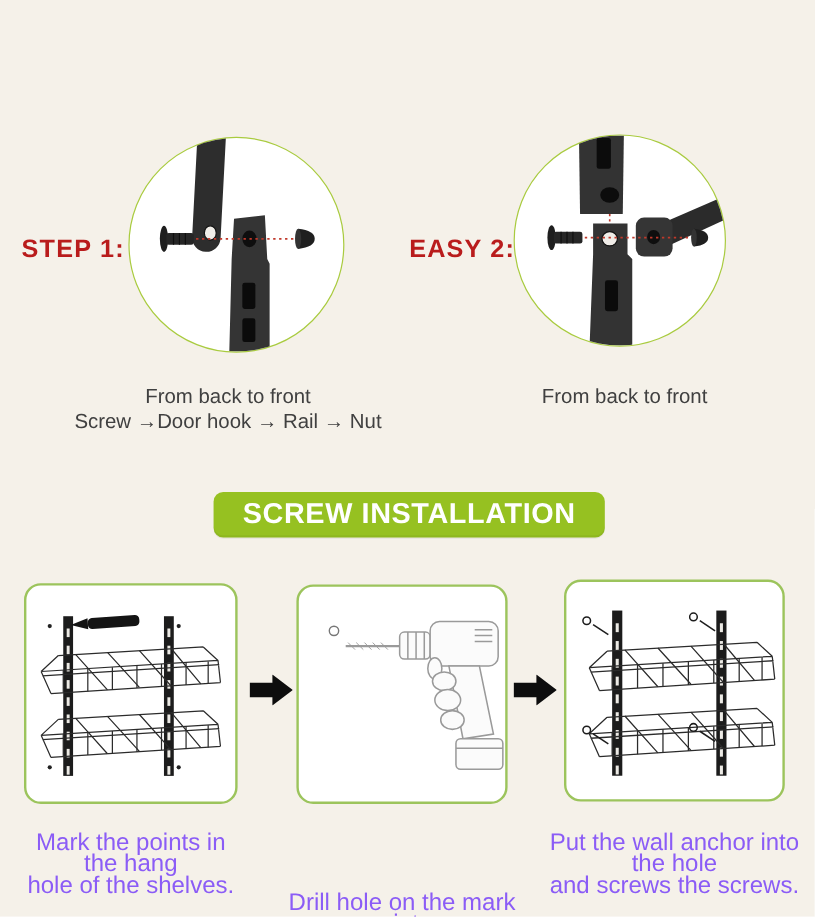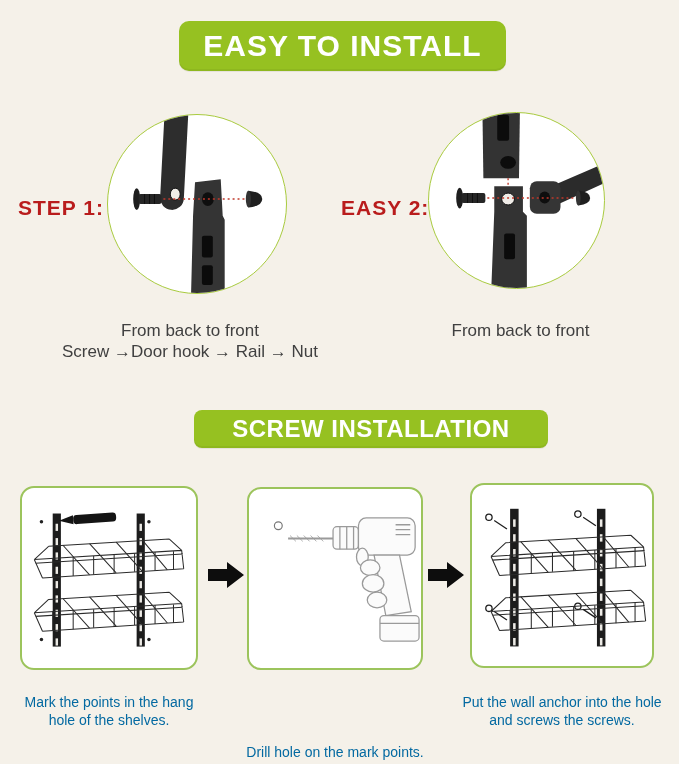--- a/index.html
+++ b/index.html
@@ -8,21 +8,21 @@
     background:#F5F1E9;
     font-family:"Liberation Sans", sans-serif;
     color:#3b3b3b;
   }
   .banner{
     position:absolute;display:flex;align-items:center;justify-content:center;
     background:#96C121;color:#ffffff;font-weight:bold;
     box-shadow:0 1px 0 rgba(0,0,0,0.06), inset 0 -2px 0 rgba(0,0,0,0.05);
   }
   .banner1{left:179px;top:21px;width:327px;height:50px;border-radius:10px;font-size:30px;letter-spacing:1px;}
-  .banner2{left:178px;top:410px;width:354px;height:38px;border-radius:8px;font-size:24px;letter-spacing:.5px;margin-left:16px;}
+  .banner2{left:178px;top:410px;width:326px;height:38px;border-radius:8px;font-size:24px;letter-spacing:.5px;}
   .step-label{position:absolute;color:#b91c1c;font-weight:bold;font-size:21px;letter-spacing:1px;}
   .step1-label{left:18px;top:196px;}
   .step2-label{left:341px;top:196px;}
   .circle{
     position:absolute;border-radius:50%;background:#ffffff;
     border:1.5px solid #A9CB3F;box-sizing:border-box;overflow:hidden;
   }
   .step1-circle{left:107px;top:114px;width:180px;height:180px;}
   .step2-circle{left:428px;top:112px;width:177px;height:177px;}
   .circle svg{display:block;width:100%;height:100%;}
@@ -33,21 +33,21 @@
     position:absolute;background:#ffffff;border:2px solid #9CC45C;
     border-radius:14px;box-sizing:border-box;overflow:hidden;
   }
   .box1{left:20px;top:486px;width:178px;height:184px;}
   .box2{left:247px;top:487px;width:176px;height:183px;}
   .box3{left:470px;top:483px;width:184px;height:185px;}
   .ill{display:block;width:100%;height:100%;}
   .arrow{position:absolute;width:36px;height:26px;}
   .arrow1{left:208px;top:562px;}
   .arrow2{left:428px;top:562px;}
-  .caption{position:absolute;text-align:center;font-size:14px;line-height:18px;color:#0369a1;}
+  .caption{position:absolute;text-align:center;font-size:20px;line-height:18px;color:#8b5cf6;}
   .caption1{left:14px;top:693px;width:190px;}
   .caption2{left:233px;top:699px;width:204px;margin-top:44px;}
   .caption3{left:457px;top:693px;width:210px;text-align:center;}
   .cl{display:block;}
 </style>
 </head>
 <body>
 
 <svg width="0" height="0" style="position:absolute" aria-hidden="true">
   <defs>
@@ -72,21 +72,20 @@
       <use href="#railA" x="30" y="22"></use>
       <use href="#railA" x="112" y="22"></use>
       <use href="#basketA" y="54"></use>
       <use href="#basketA" y="106"></use>
     </g>
   </defs>
 </svg>
 
 <div class="page">
 
-  <div class="banner banner1">EASY TO INSTALL</div>
 
   <div class="step-label step1-label">STEP 1:</div>
   <div class="circle step1-circle">
     <svg viewBox="0 0 180 180">
       <g>
         <path d="M88,68 L114,65 L116,102 L118,106 L118,181 L84,181 L86,102 Z" fill="#343434"></path>
         <ellipse cx="101" cy="85" rx="6" ry="7" fill="#0e0e0e"></ellipse>
         <rect x="95" y="122" width="11" height="22" rx="2" fill="#0b0b0b"></rect>
         <rect x="95" y="152" width="11" height="20" rx="2" fill="#0b0b0b"></rect>
       </g>

